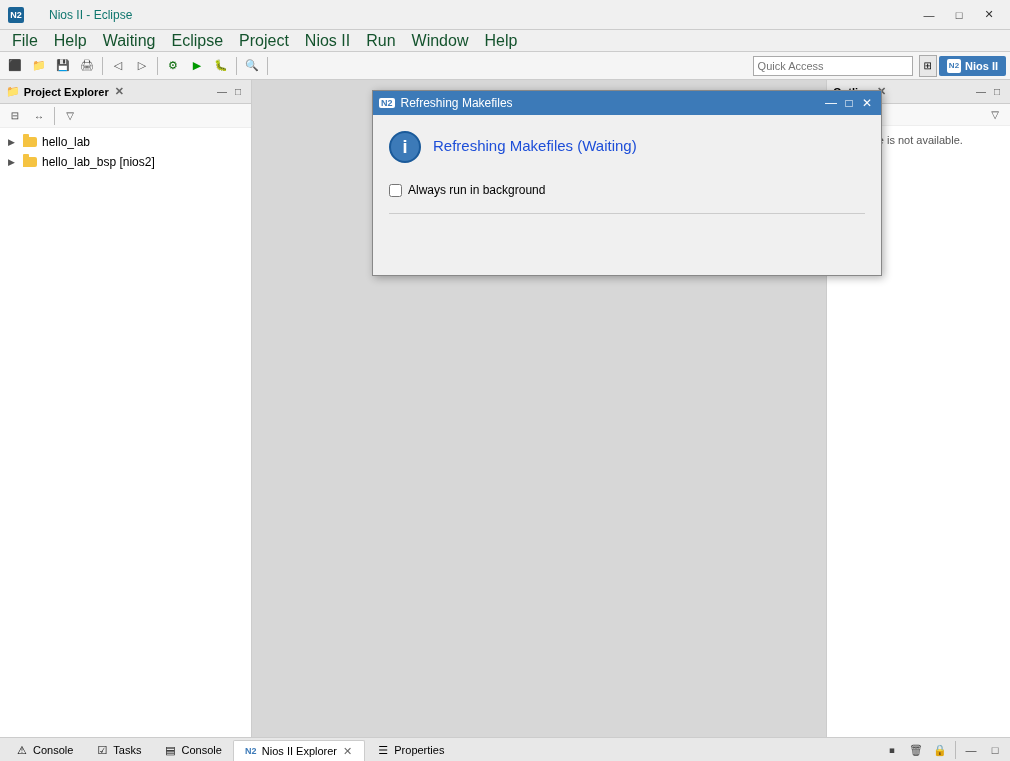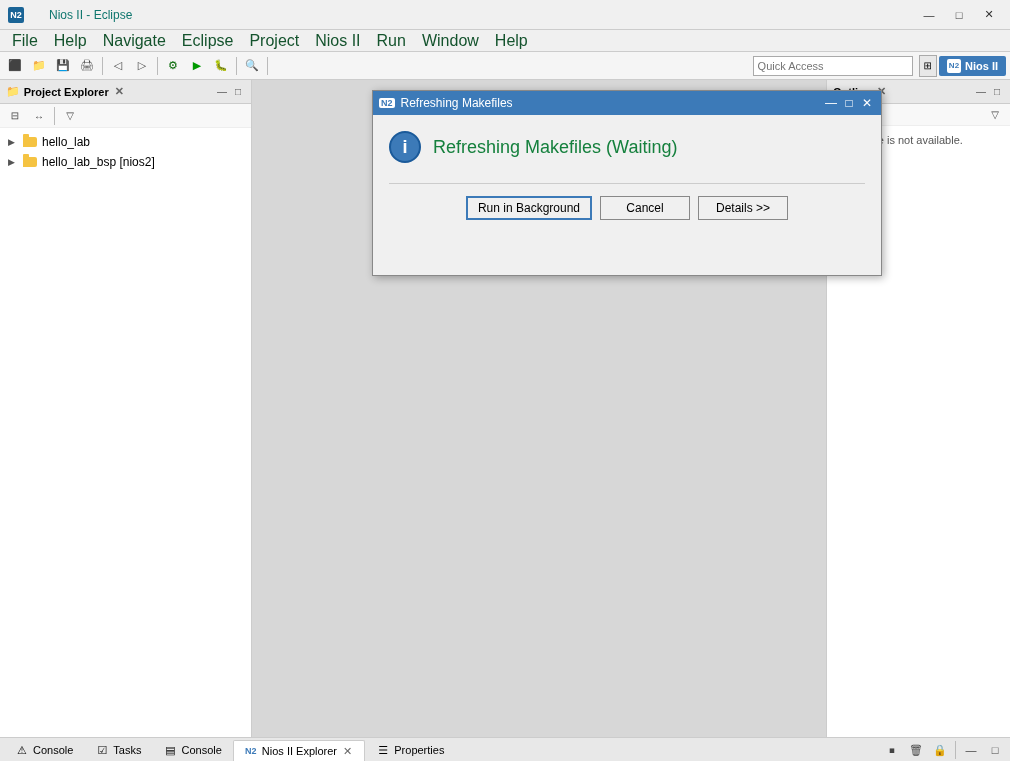--- a/index.html
+++ b/index.html
@@ -325,22 +325,22 @@
       border: 2px solid #1a5a9a;
       display: flex;
       align-items: center;
       justify-content: center;
       color: white;
       font-size: 18px;
       font-weight: bold;
       flex-shrink: 0;
     }
     .dialog-message-text {
-      font-size: 18px;
-      color: #15803d;
+      font-size: 15px;
+      color: #1d4ed8;
       padding-top: 6px;
     }
     .dialog-checkbox-row {
       display: flex;
       align-items: center;
       gap: 6px;
       margin-bottom: 16px;
       margin-top: 10px;
     }
     .dialog-checkbox-row input[type=checkbox] {
@@ -474,21 +474,21 @@
   <div class="window-controls">
     <button class="win-btn">—</button>
     <button class="win-btn">□</button>
     <button class="win-btn close">✕</button>
   </div>
 </div>
 
 <div id="menu-bar">
   <div class="menu-item">File</div>
   <div class="menu-item">Help</div>
-  <div class="menu-item">Navigate</div>
+  <div class="menu-item">Waiting</div>
   <div class="menu-item">Eclipse</div>
   <div class="menu-item">Project</div>
   <div class="menu-item">Nios II</div>
   <div class="menu-item">Run</div>
   <div class="menu-item">Window</div>
   <div class="menu-item">Help</div>
 </div>
 
 <div id="toolbar">
   <button class="tb-btn">⬛</button>
@@ -570,26 +570,25 @@
             <button class="d-btn">—</button>
             <button class="d-btn">□</button>
             <button class="d-btn">✕</button>
           </div>
         </div>
         <div id="dialog-body">
           <div id="dialog-message-area">
             <div class="info-icon">i</div>
             <div class="dialog-message-text">Refreshing Makefiles (Waiting)</div>
           </div>
+          <div class="dialog-checkbox-row">
+            <input type="checkbox" id="always-bg" style="">
+            <label for="always-bg" class="dialog-checkbox-label">Always run in background</label>
+          </div>
           <hr id="dialog-separator">
-          <div id="dialog-buttons">
-            <button class="dialog-btn primary">Run in Background</button>
-            <button class="dialog-btn">Cancel</button>
-            <button class="dialog-btn">Details &gt;&gt;</button>
-          </div>
         </div>
       </div>
     </div>
   </div>
 
   <div id="outline-panel">
     <div class="panel-header">
       <div class="panel-title">
         <span>Outline</span>
         <span class="close-x">✕</span>

